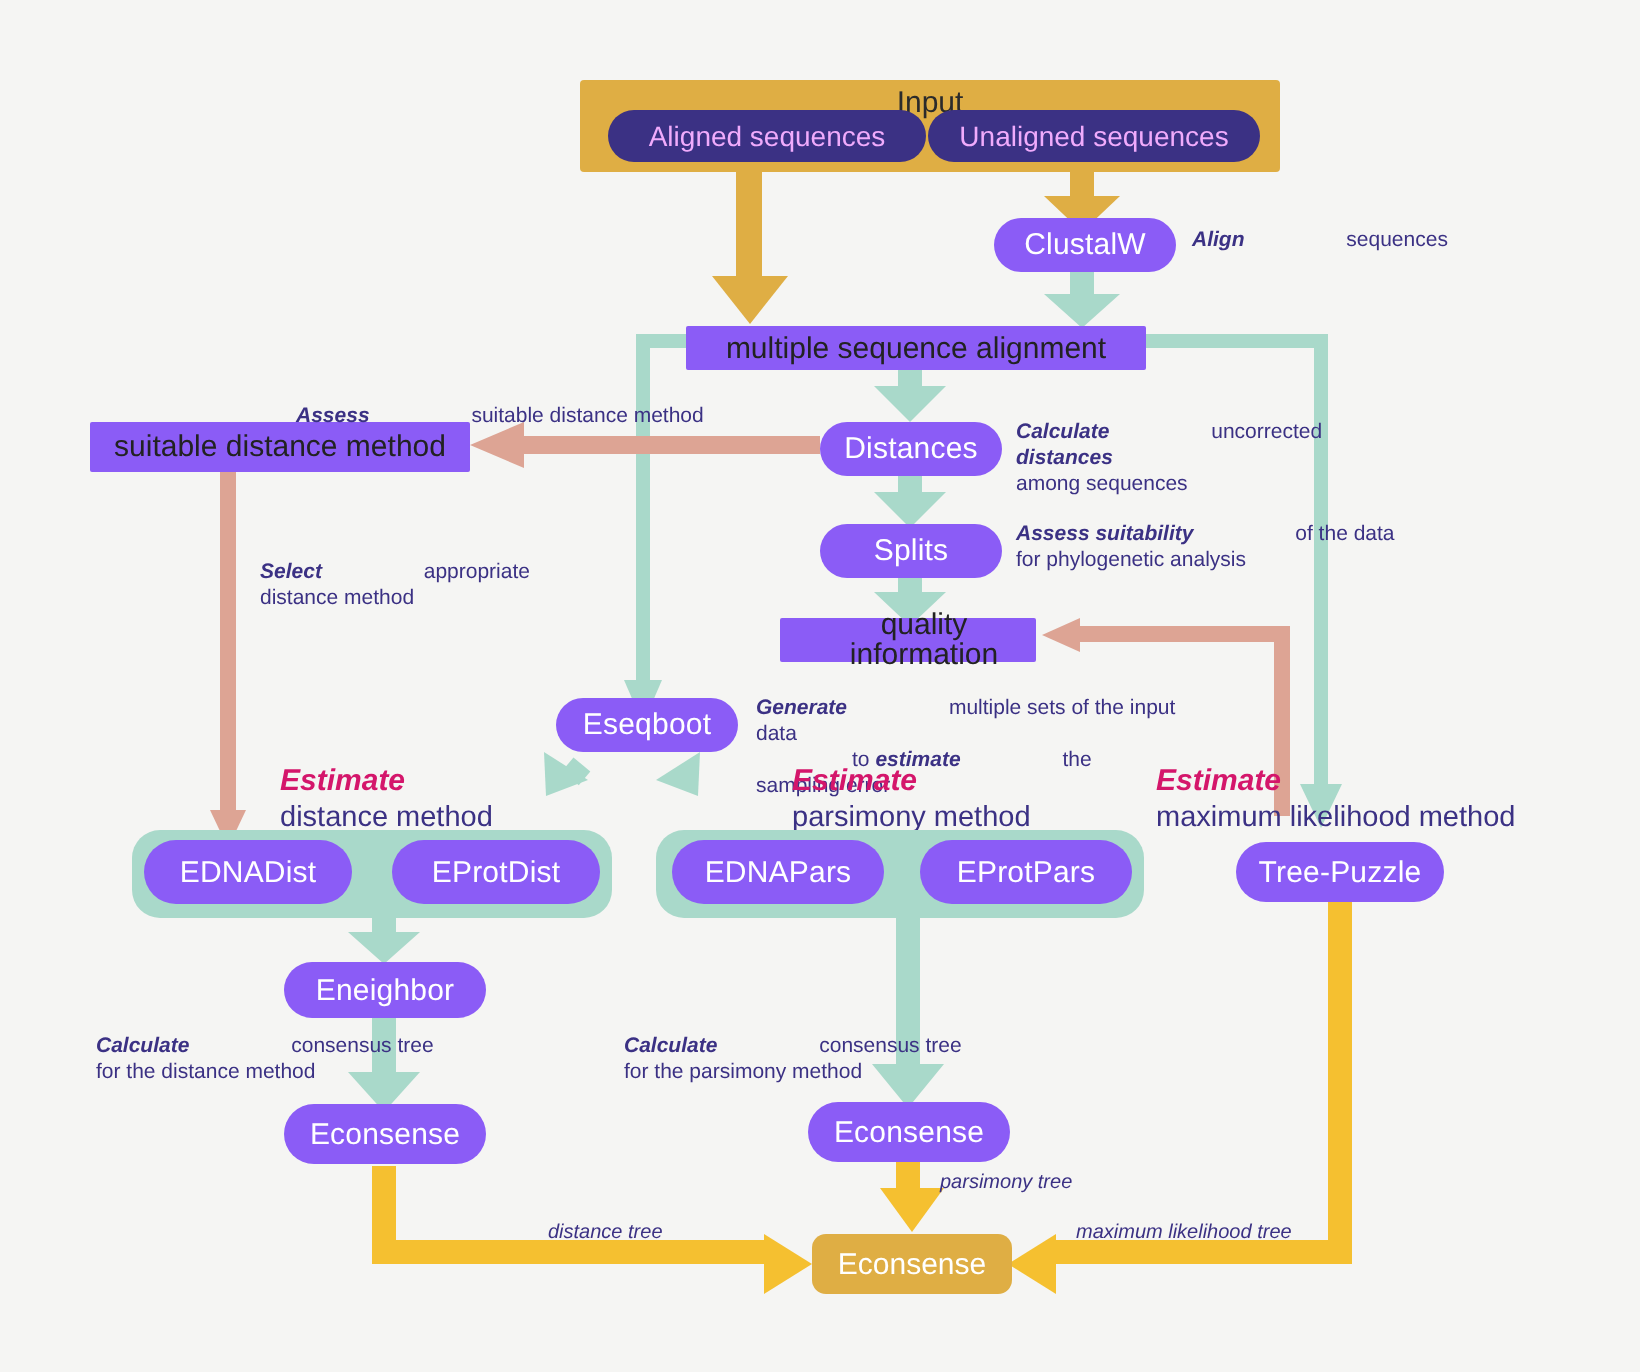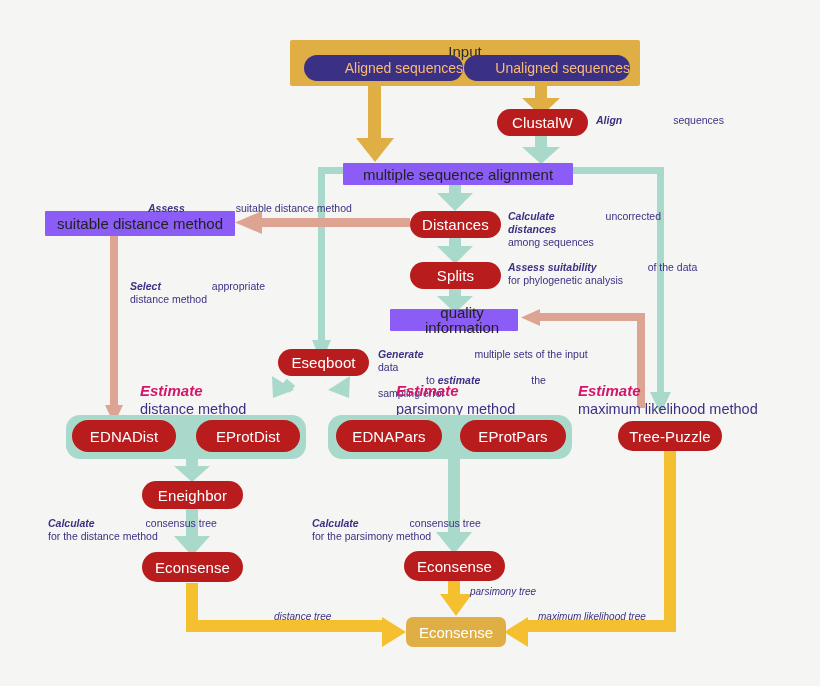--- a/index.html
+++ b/index.html
@@ -9,27 +9,27 @@
     font-family:"Liberation Sans", sans-serif;
     overflow:hidden;
   }
   #stage{position:relative;width:820px;height:686px;}
   #svglayer{position:absolute;left:0;top:0;width:820px;height:686px;}
 
   .node{position:absolute;box-sizing:border-box;display:flex;align-items:center;justify-content:center;text-align:center;}
 
   
   .pill-green{
-    background:#b91c1c;color:#ffffff;border-radius:16px;
+    background:#8b5cf6;color:#ffffff;border-radius:16px;
     font-size:15px;letter-spacing:.1px;line-height:1;
   }
   
   .pill-purple{
-    background:#3b3184;color:#fdba74;border-radius:14px;
-    font-size:14px;line-height:1;justify-content:flex-end;
+    background:#3b3184;color:#f0abfc;border-radius:14px;
+    font-size:14px;line-height:1;
   }
   
   .box-gold{
     background:#dfae44;color:#ffffff;border-radius:7px;
     font-size:15px;line-height:1;
   }
   
   .box-salmon{
     background:#8b5cf6;color:#222222;border-radius:1px;
     font-size:15px;line-height:1;

